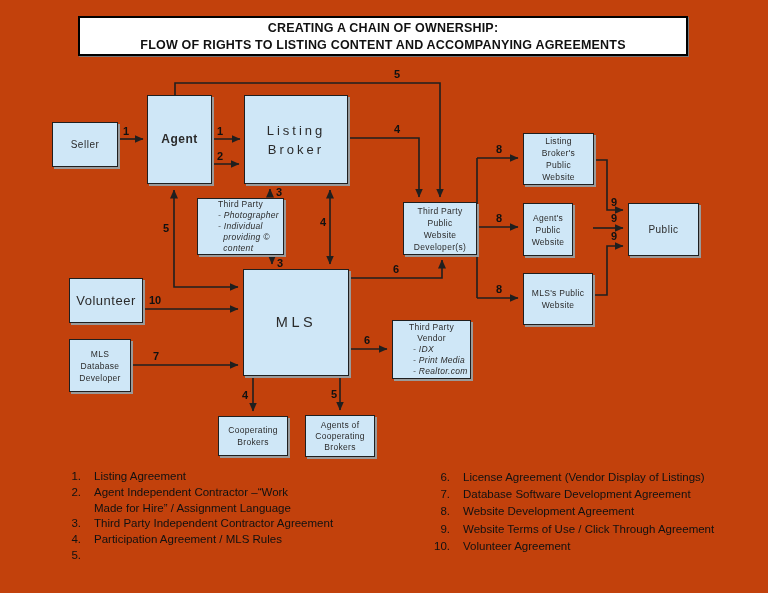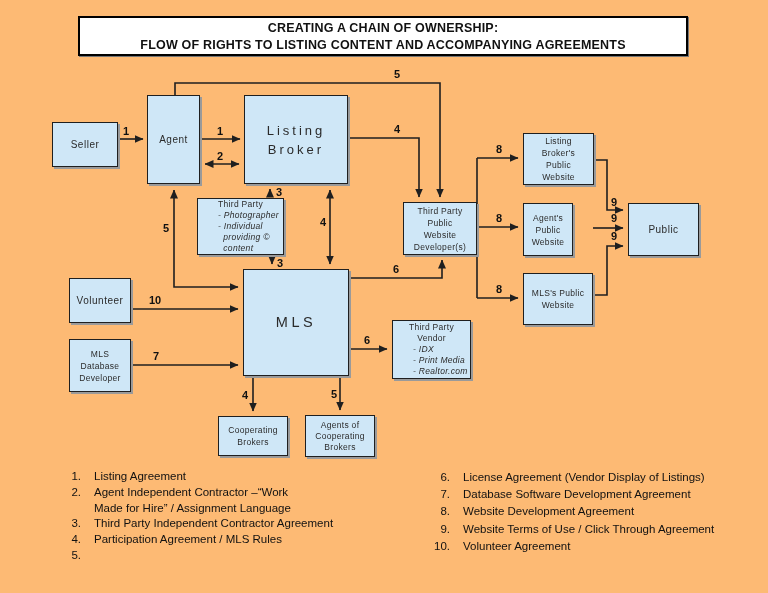--- a/index.html
+++ b/index.html
@@ -1,16 +1,16 @@
 <!DOCTYPE html>
 <html><head>
 <meta charset="utf-8">
 <style>
   html,body{margin:0;padding:0;background:#fff;}
-  #canvas{position:relative;width:768px;height:593px;background:#fdba74;overflow:hidden;
+  #canvas{position:relative;width:768px;height:593px;background:#c2410c;overflow:hidden;
           font-family:"Liberation Sans", sans-serif;color:#222;}
   
   #title-box{position:absolute;left:78px;top:16px;width:606px;height:34px;border:2px solid #000;
              background:#fff;text-align:center;font-weight:bold;font-size:12.5px;line-height:17px;
              padding-top:2px;letter-spacing:0.2px;color:#111;box-shadow:1px 1px 0 #777;}
   
   .node{position:absolute;background:#cfe7f7;border:1.6px solid #1f1f1f;box-shadow:2px 2px 0 #9a9a9a;
         display:flex;flex-direction:column;align-items:center;justify-content:center;
         text-align:center;font-size:9px;line-height:11.5px;color:#2b2b2b;letter-spacing:0.5px;
         box-sizing:border-box;}
@@ -95,21 +95,21 @@
     <text x="499" y="293">8</text>
     <text x="614" y="206">9</text>
     <text x="614" y="222">9</text>
     <text x="614" y="240">9</text>
   </svg>
 
   <div class="node" style="left:52px;top:122px;width:66px;height:45px;font-size:10px;">
     <div class="ln">Seller</div>
   </div>
 
-  <div class="node" style="left:147px;top:95px;width:53px;height:89px;font-size:10px;">
+  <div class="node" style="left:147px;top:95px;width:65px;height:89px;font-size:12px;font-weight:bold;">
     <div class="ln">Agent</div>
   </div>
 
   <div class="node big" style="left:244px;top:95px;width:104px;height:89px;">
     <div class="ln">Listing</div>
     <div class="ln">Broker</div>
   </div>
 
   <div class="node sm tight" style="left:197px;top:198px;width:87px;height:57px;">
     <div class="ln">Third Party</div>
@@ -119,21 +119,21 @@
     <div class="li">  content</div>
   </div>
 
   <div class="node sm" style="left:403px;top:202px;width:74px;height:53px;">
     <div class="ln">Third Party</div>
     <div class="ln">Public</div>
     <div class="ln">Website</div>
     <div class="ln">Developer(s)</div>
   </div>
 
-  <div class="node" style="left:69px;top:278px;width:62px;height:45px;font-size:10px;">
+  <div class="node" style="left:69px;top:278px;width:74px;height:45px;font-size:13px;">
     <div class="ln">Volunteer</div>
   </div>
 
   <div class="node sm" style="left:69px;top:339px;width:62px;height:53px;">
     <div class="ln">MLS</div>
     <div class="ln">Database</div>
     <div class="ln">Developer</div>
   </div>
 
   <div class="node mls" style="left:243px;top:269px;width:106px;height:107px;">

